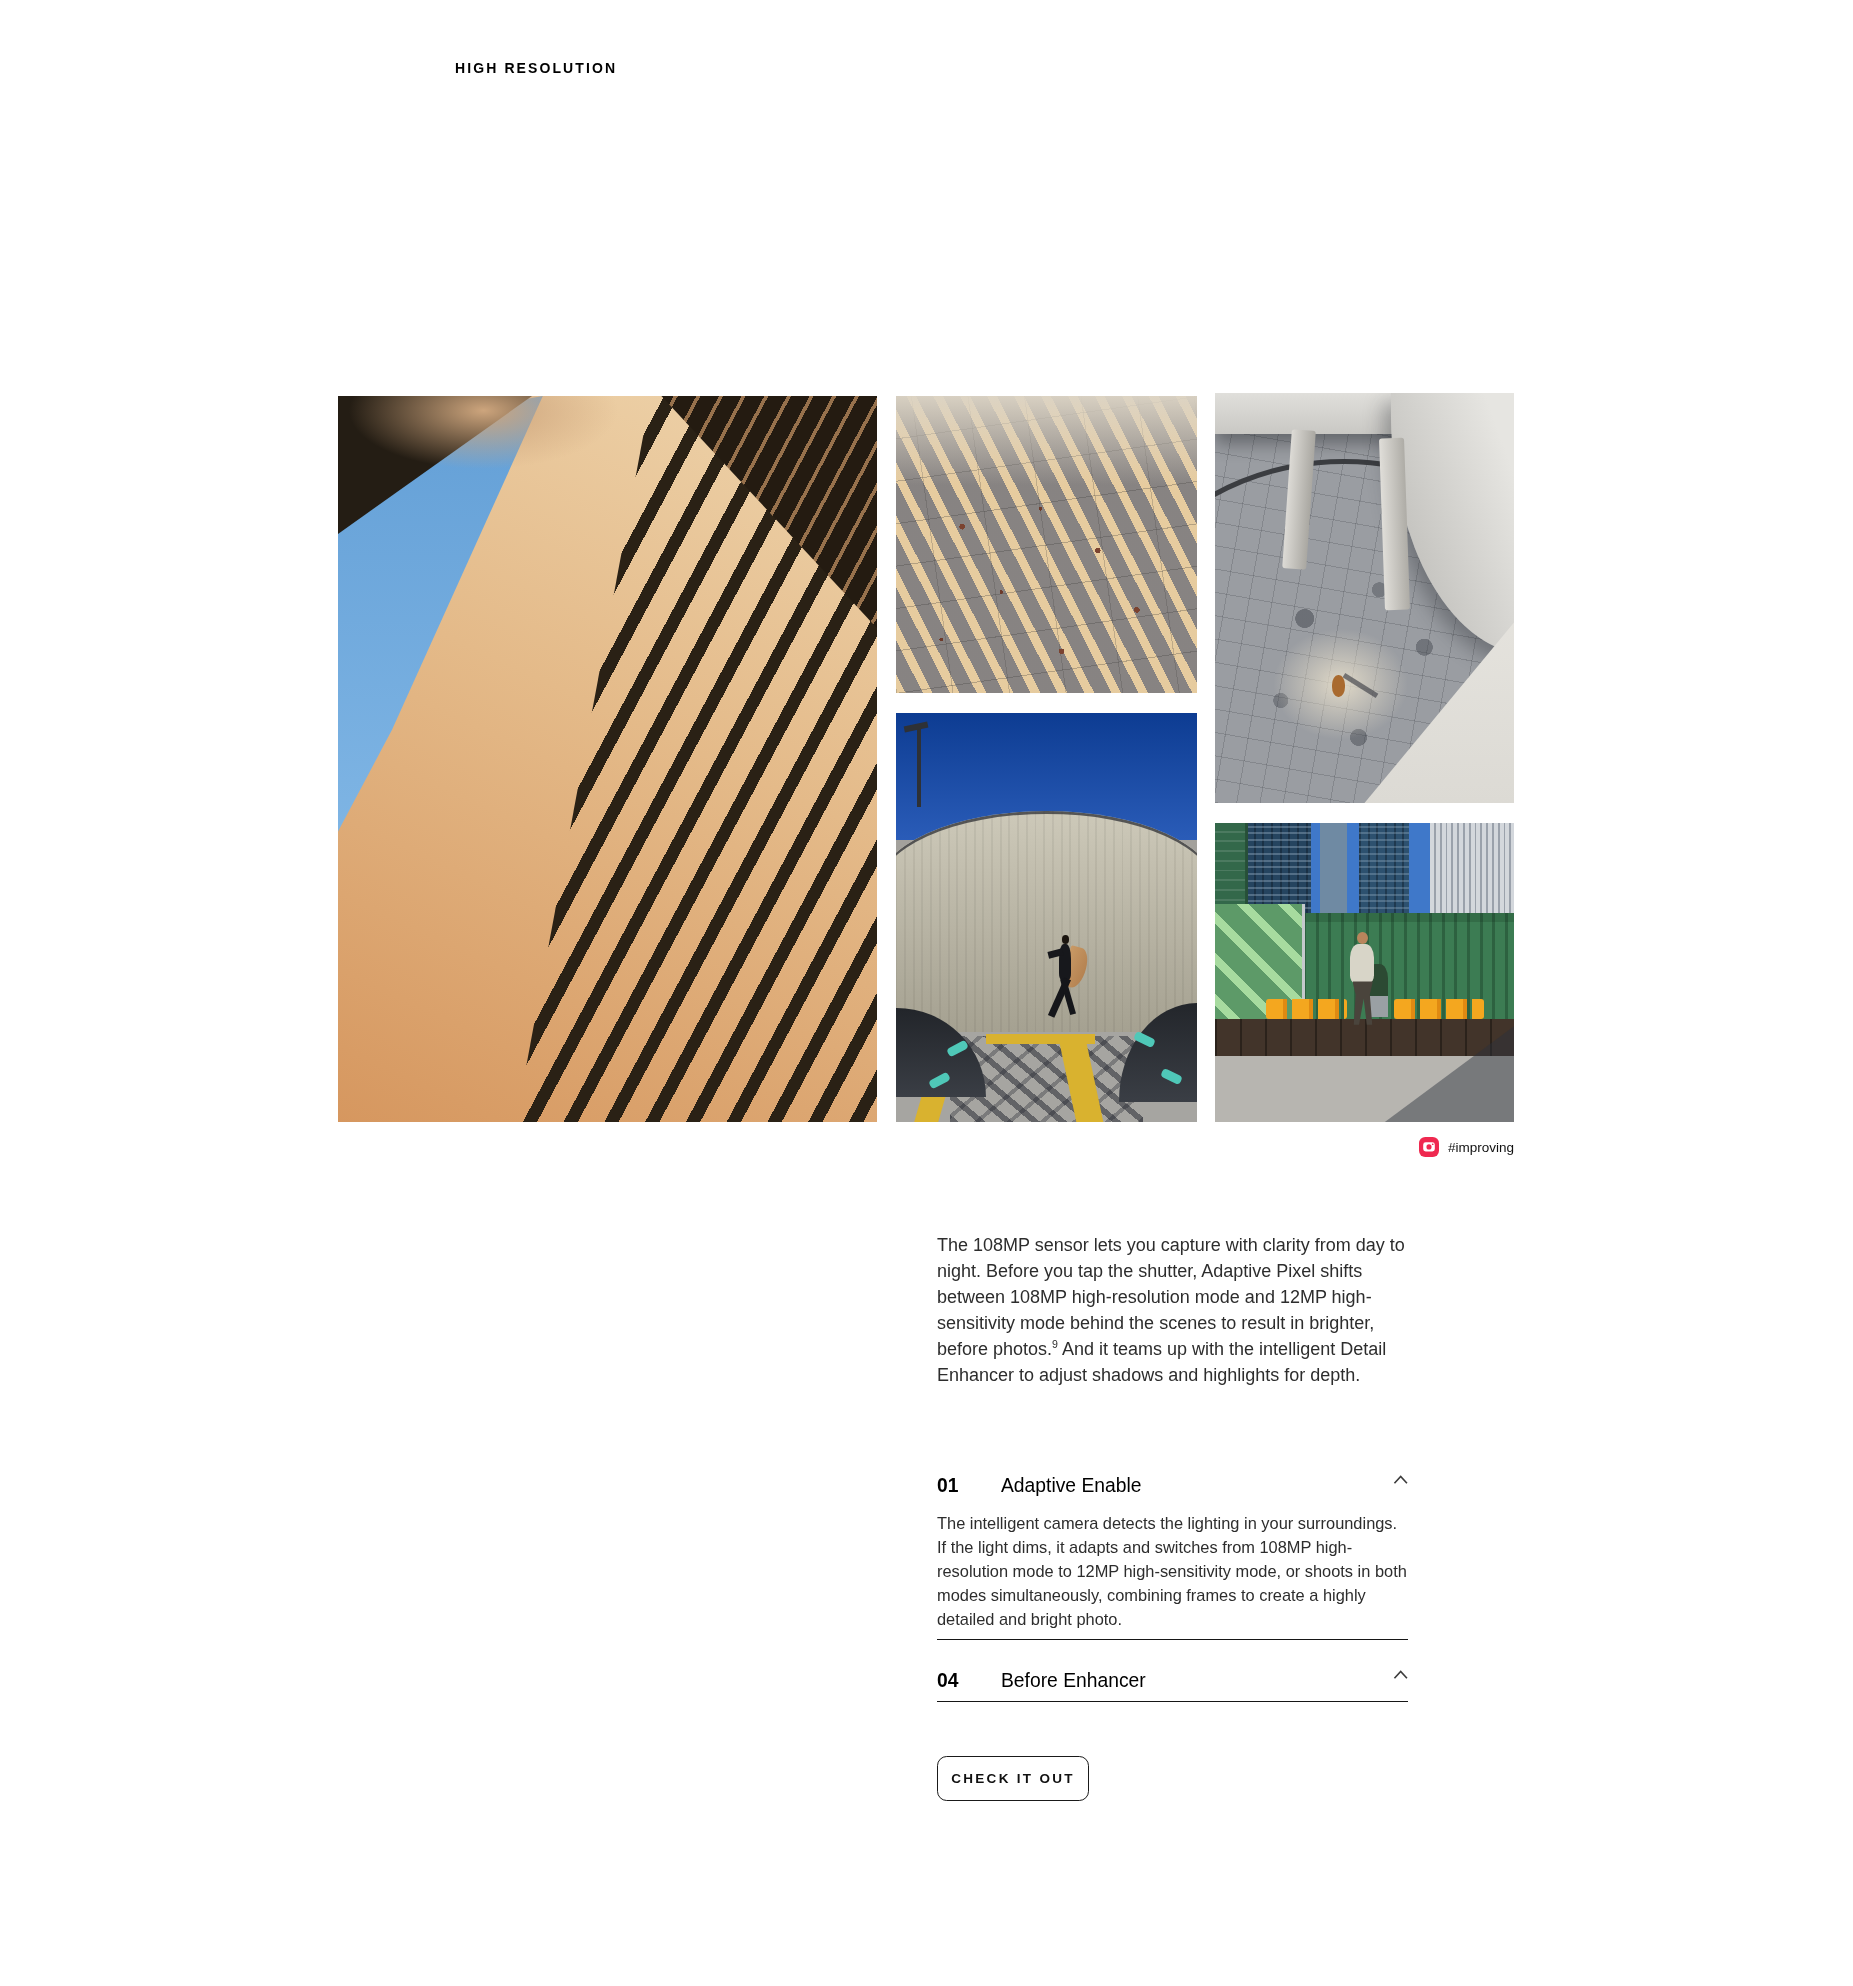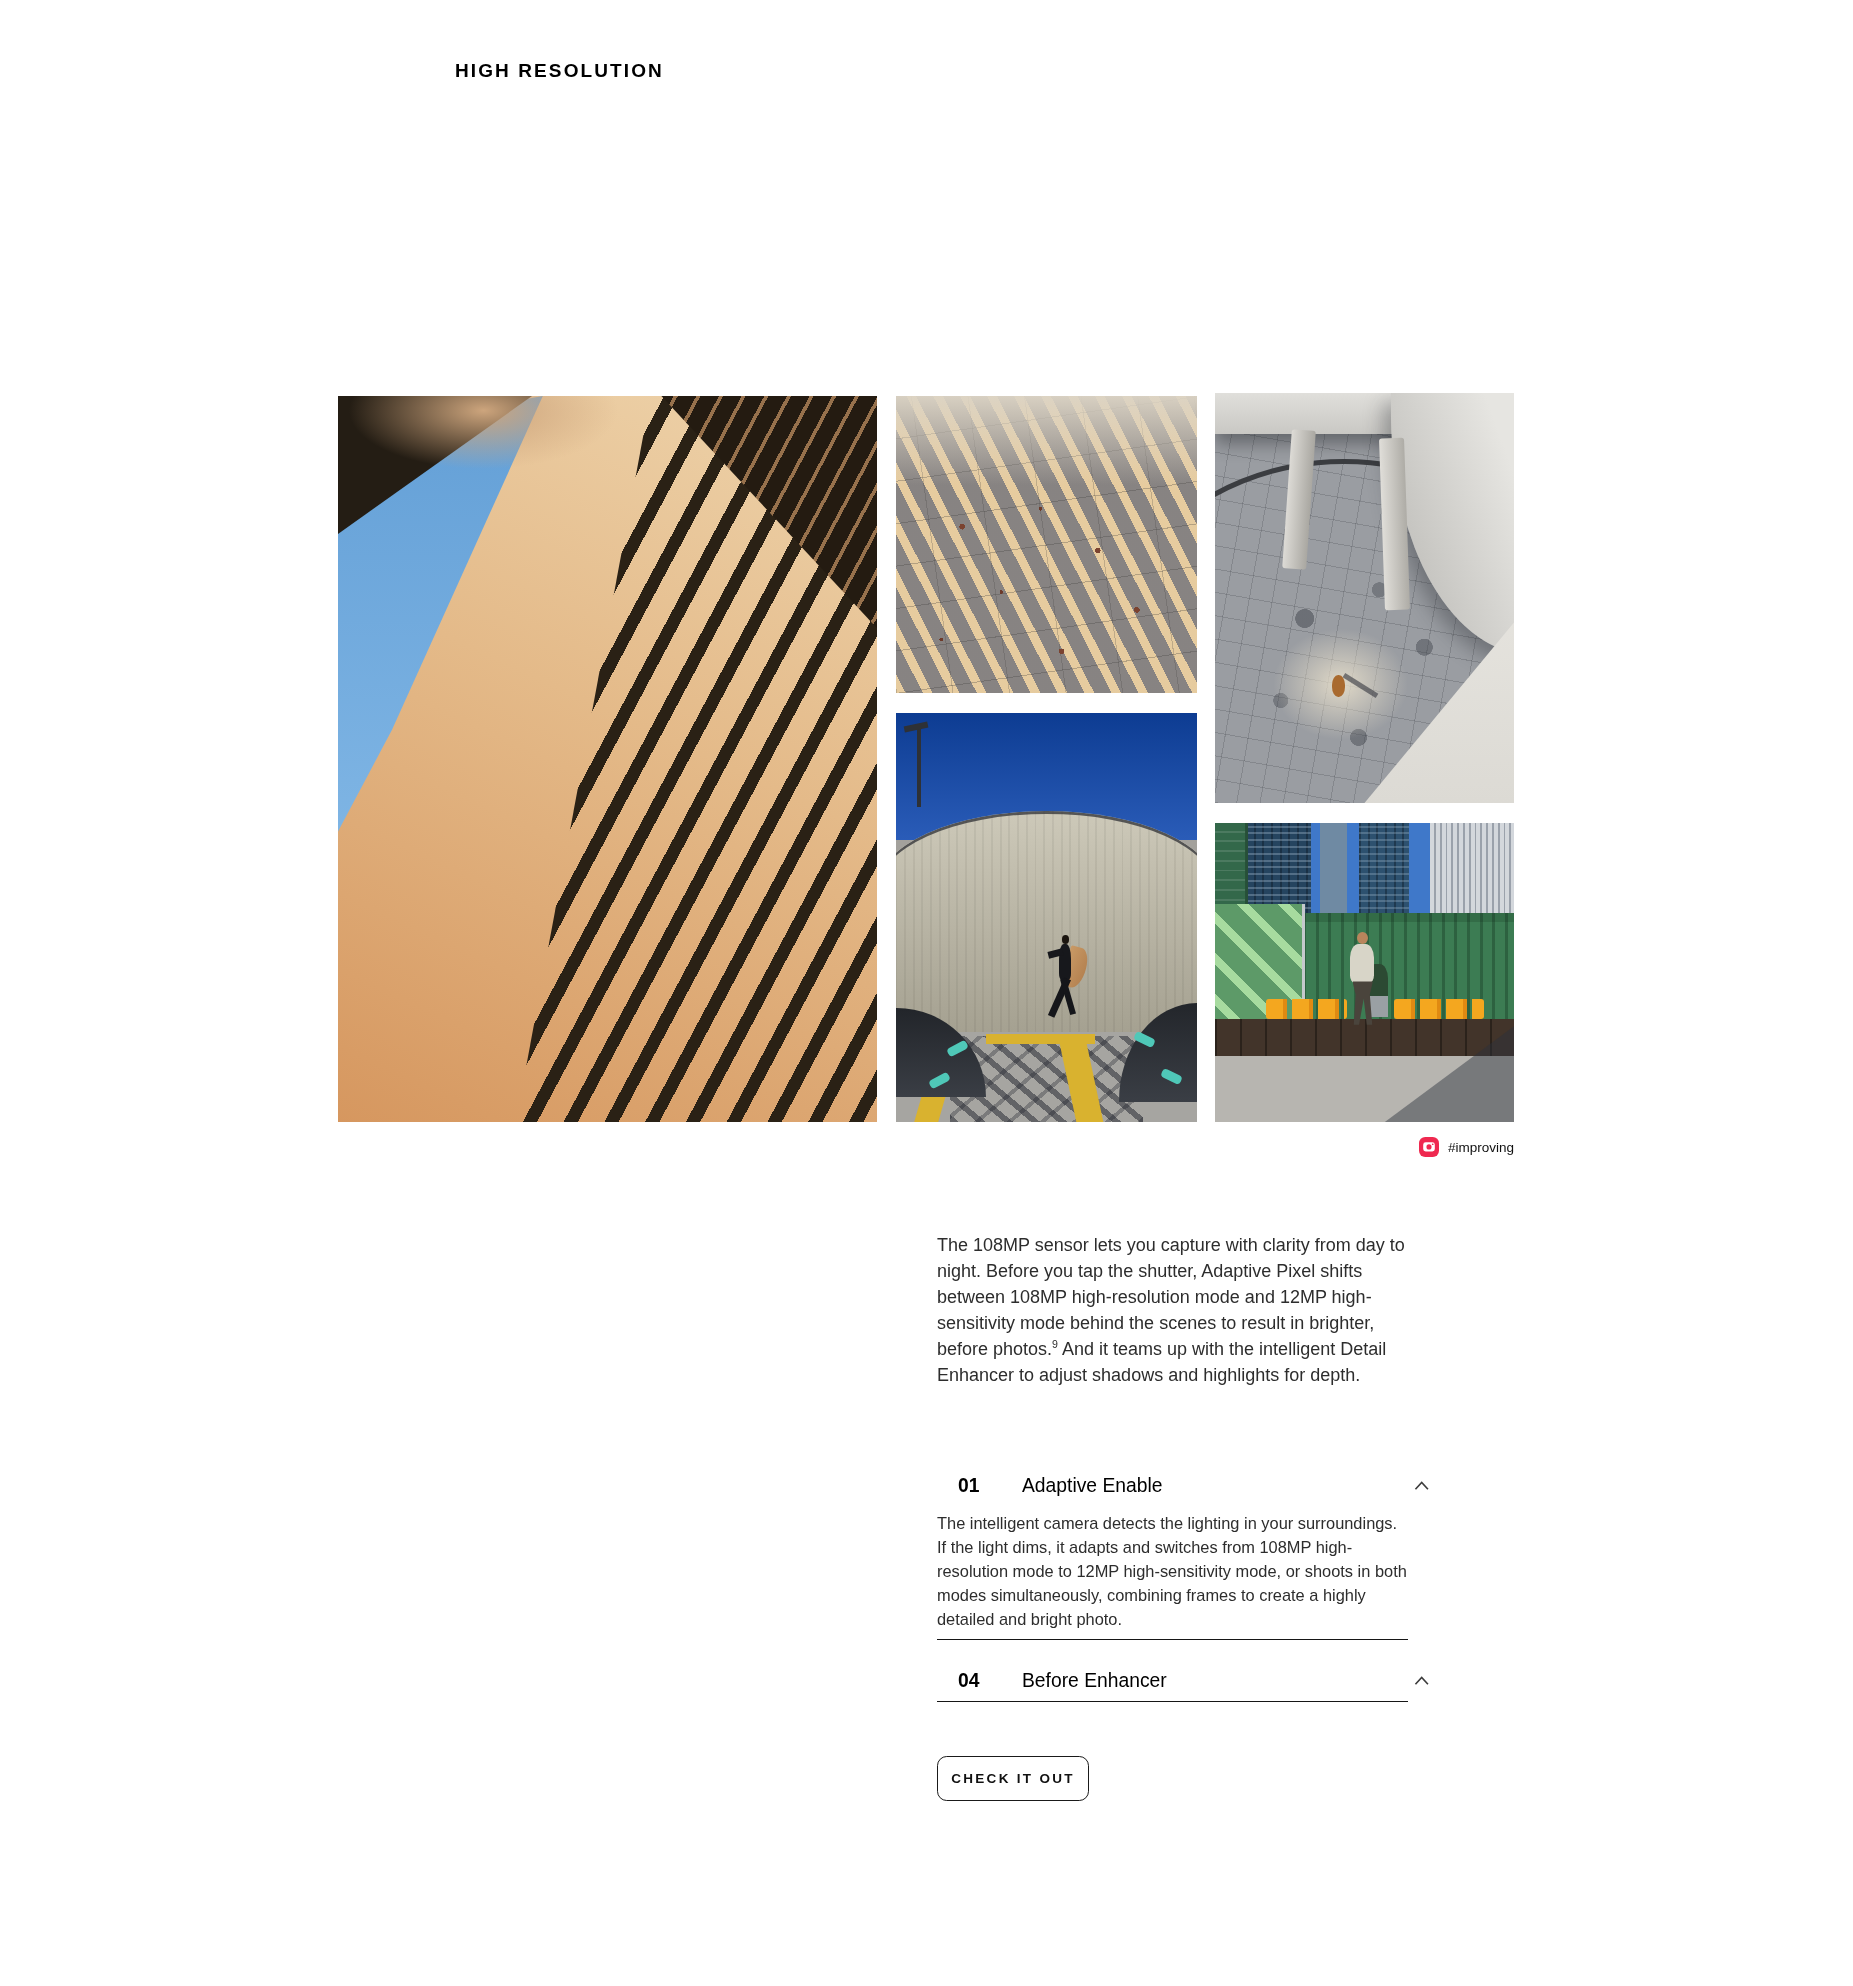--- a/index.html
+++ b/index.html
@@ -1,21 +1,21 @@
 <!DOCTYPE html>
 <html><head>
 <meta charset="utf-8">
 <title>High Resolution — Picture this</title>
 <style>
   html,body{margin:0;padding:0;background:#ffffff;}
   .page{position:relative;width:1854px;height:1986px;background:#ffffff;overflow:hidden;
         font-family:"Liberation Sans",sans-serif;color:#000;}
 
   
-  .eyebrow{position:absolute;left:455px;top:60px;font-size:19px;font-weight:700;
+  .eyebrow{position:absolute;left:455px;top:60px;font-size:14px;font-weight:700;
            letter-spacing:2.1px;color:#000;}
   .title{position:absolute;left:452px;top:83px;width:599px;margin:0;
          font-size:50px;line-height:56px;font-weight:700;letter-spacing:-0.3px;color:#000;}
 
   
   .photo{position:absolute;overflow:hidden;background:#ddd;}
   .photo .ly{position:absolute;}
   .p1{left:338px;top:396px;width:539px;height:726px;
       background:linear-gradient(205deg,#eed4ac 0%,#e4ba89 45%,#d6975f 100%);}
   .p1-slats{inset:0;background:repeating-linear-gradient(118deg,#2a2115 0 12.6px,rgba(42,33,21,0) 12.6px 36px);
@@ -134,22 +134,22 @@
   .credit svg{display:block;}
   .credit-label{font-size:13.5px;color:#111;}
 
   
   .panel{position:absolute;left:937px;top:1232px;width:471px;}
   .intro{margin:0;font-size:18px;line-height:26px;color:#2d2d2d;}
   .intro sup{font-size:10.6px;line-height:0;}
   .accordion{margin-top:87px;}
   .acc-item{border-bottom:1.4px solid #161616;padding-bottom:8.7px;}
   .acc-item + .acc-item{margin-top:30px;}
-  .acc-head{display:flex;align-items:center;width:100%;background:none;border:none;padding:0;
-            cursor:pointer;font-family:"Liberation Sans",sans-serif;margin-left:21px;}
+  .acc-head{display:flex;width:100%;background:none;border:none;padding:0;
+            cursor:pointer;font-family:"Liberation Sans",sans-serif;}
   .acc-num{font-weight:700;font-size:19.3px;color:#000;width:64px;text-align:left;}
   .acc-label{font-size:19.3px;color:#000;flex:1;text-align:left;}
   .chev{width:15.4px;height:9.7px;}
   .chev svg{display:block;}
   .acc-body{margin:13.5px 0 0;font-size:16.4px;line-height:24px;color:#2d2d2d;}
 
   
   .cta{display:block;margin-top:54px;width:152px;height:45px;background:#fff;
        border:1.4px solid #1a1a1a;border-radius:9.7px;cursor:pointer;
        font-family:"Liberation Sans",sans-serif;font-size:13.5px;font-weight:700;

